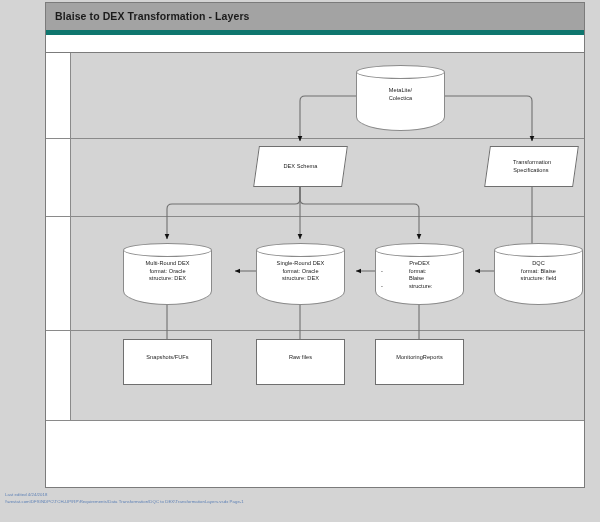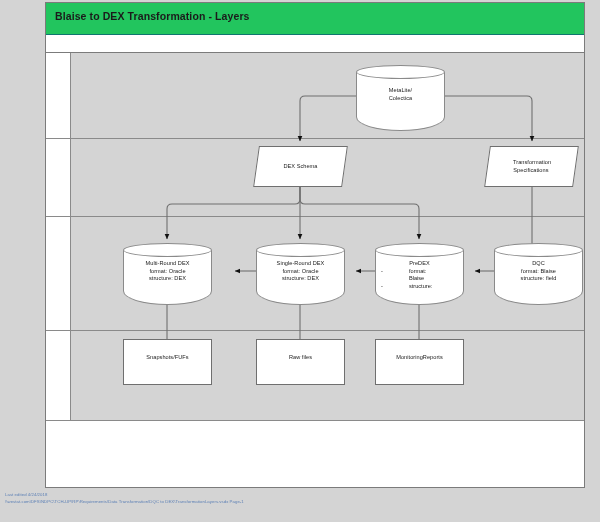--- a/index.html
+++ b/index.html
@@ -17,23 +17,23 @@
   }
   #sheet{
     position:absolute;left:45px;top:2px;width:540px;height:486px;
     background:#ffffff;
     border:1px solid #7b7b7b;
     box-sizing:border-box;
   }
   
   #title-band{
     position:absolute;left:0;top:0;width:538px;height:32px;
-    border-bottom:1px solid #0f766e;
-    box-sizing:border-box;
-    background:#22c55e;
+    border-bottom:5px solid #0f766e;
+    box-sizing:border-box;
+    background:#a3a3a3;
   }
   #title-text{
     position:absolute;left:9px;top:7px;
     font-size:10.5px;font-weight:bold;color:#1b1b1b;
     letter-spacing:.1px;white-space:nowrap;
   }
   #subtitle-band{
     position:absolute;left:0;top:32px;width:538px;height:18px;
     border-bottom:1px solid #7b7b7b;
     box-sizing:border-box;background:#ffffff;

